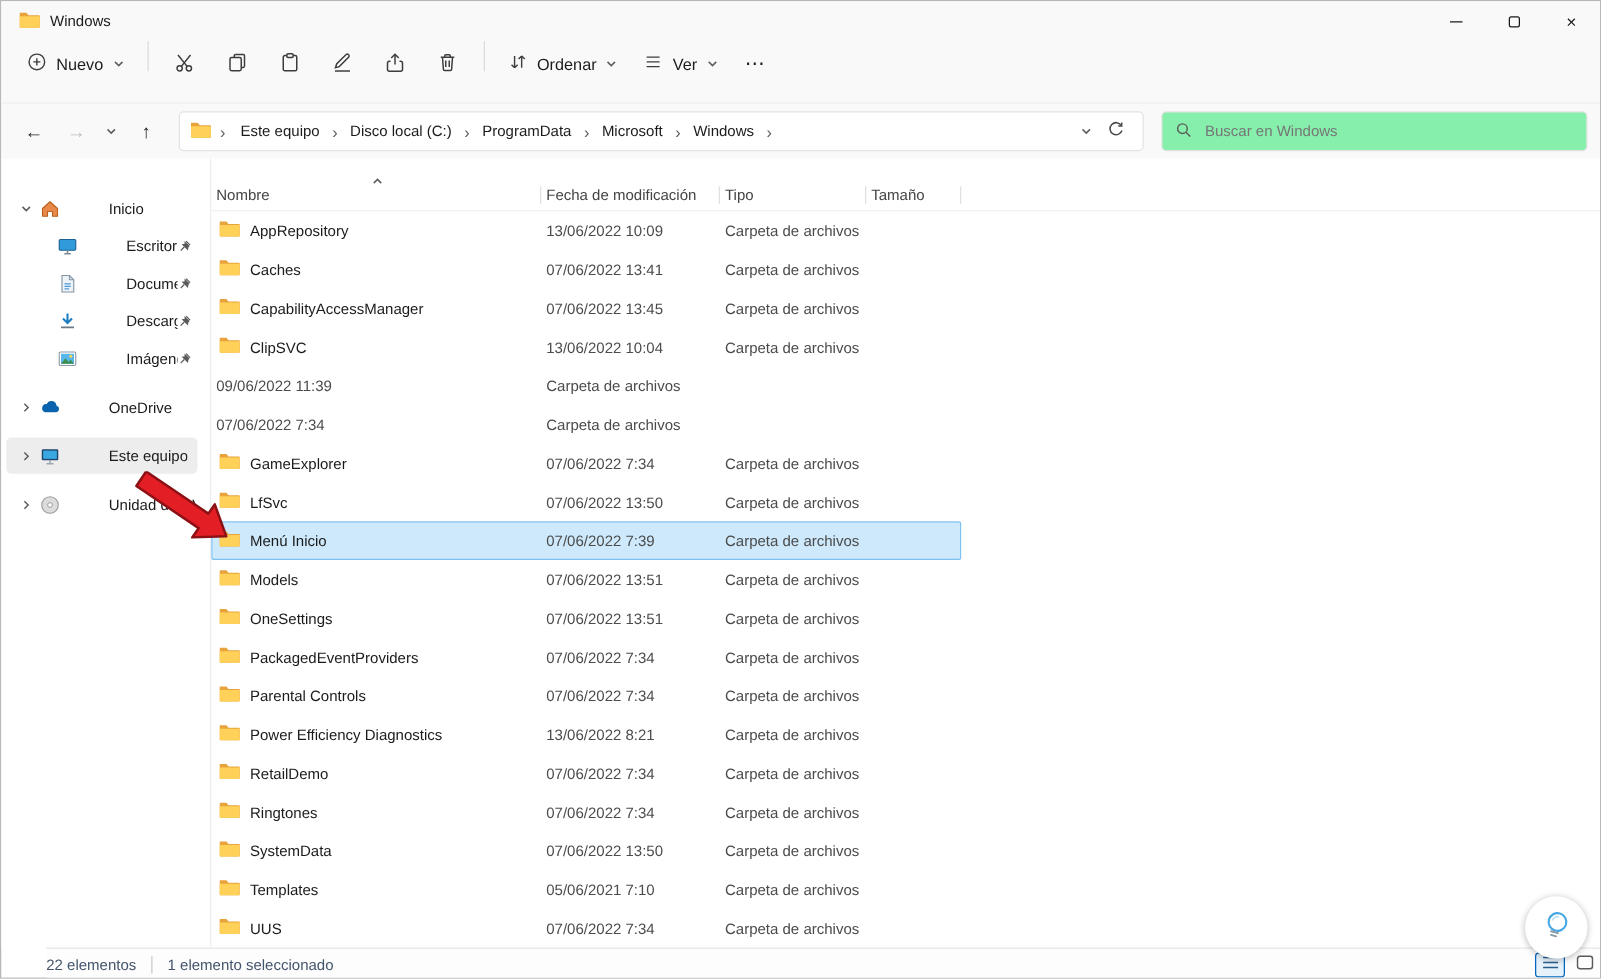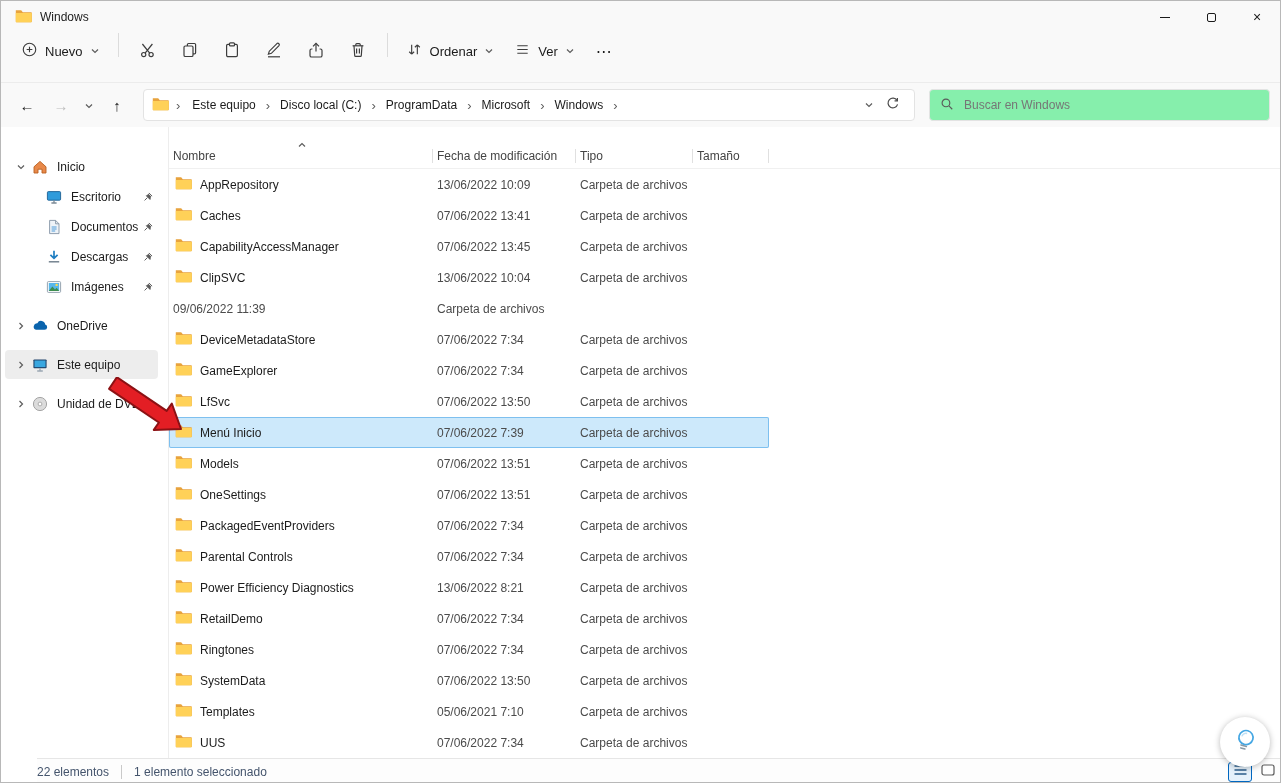--- a/index.html
+++ b/index.html
@@ -46,21 +46,21 @@
 
   
   .content{display:flex;height:631px;background:#ffffff;}
   .sidebar{width:168px;padding-top:24px;border-right:1px solid #ededed;overflow:hidden;flex-shrink:0;}
   .sb-item{display:flex;align-items:center;height:29px;margin:1px 10px 1px 4px;padding-left:6px;border-radius:4px;}
   .sb-item.child{padding-left:40px;}
   .sb-item.gap{margin-top:10px;}
   .sb-item.selected{background:#ededed;}
   .expander{width:20px;display:flex;align-items:center;justify-content:center;flex-shrink:0;}
   .sb-icon{width:18px;height:18px;display:flex;align-items:center;justify-content:center;margin-right:8px;flex-shrink:0;}
-  .sb-label{white-space:nowrap;overflow:hidden;}
+  .sb-label{white-space:nowrap;overflow:hidden;margin-left:30px;}
   .pin{margin-left:auto;padding-right:4px;display:flex;align-items:center;}
 
   .main{flex:1;padding-top:16px;position:relative;}
   .list-header{display:grid;grid-template-columns:264px 143px 117px 76px;height:26px;align-items:center;border-bottom:1px solid #f0f0f0;position:relative;}
   .hcell{position:relative;height:100%;display:flex;align-items:center;color:#444;padding-left:4px;}
   .hcell:first-child{padding-left:19px;}
   .hcell::after{content:"";position:absolute;right:0;top:6px;height:14px;width:1px;background:#e0e0e0;}
   .sort-caret{position:absolute;left:128px;top:-4px;}
 
   .file-list{}
@@ -439,27 +439,20 @@
             <div class="cell-dim">13/06/2022 10:04</div>
             <div class="cell-dim">Carpeta de archivos</div>
             <div class="cell-dim"></div>
           </div>
           <div class="row">
             <div class="cell-dim">09/06/2022 11:39</div>
             <div class="cell-dim">Carpeta de archivos</div>
             <div class="cell-dim"></div>
           </div>
           <div class="row">
-            <div class="cell-name">
-              <span><svg width="17" height="14" viewBox="0 0 17 14">
-                  <path d="M0.8 1.2h5.4l1.6 2h8.4c.4 0 .6.3.6.6v8.8c0 .4-.3.6-.6.6H1.4c-.4 0-.6-.3-.6-.6z" fill="#e8a33d"></path>
-                  <path d="M0.8 4h15.9v8.6c0 .4-.3.6-.6.6H1.4c-.4 0-.6-.3-.6-.6z" fill="#ffd158"></path>
-                </svg></span>
-              <span>DeviceMetadataStore</span>
-            </div>
             <div class="cell-dim">07/06/2022 7:34</div>
             <div class="cell-dim">Carpeta de archivos</div>
             <div class="cell-dim"></div>
           </div>
           <div class="row">
             <div class="cell-name">
               <span><svg width="17" height="14" viewBox="0 0 17 14">
                   <path d="M0.8 1.2h5.4l1.6 2h8.4c.4 0 .6.3.6.6v8.8c0 .4-.3.6-.6.6H1.4c-.4 0-.6-.3-.6-.6z" fill="#e8a33d"></path>
                   <path d="M0.8 4h15.9v8.6c0 .4-.3.6-.6.6H1.4c-.4 0-.6-.3-.6-.6z" fill="#ffd158"></path>
                 </svg></span>

